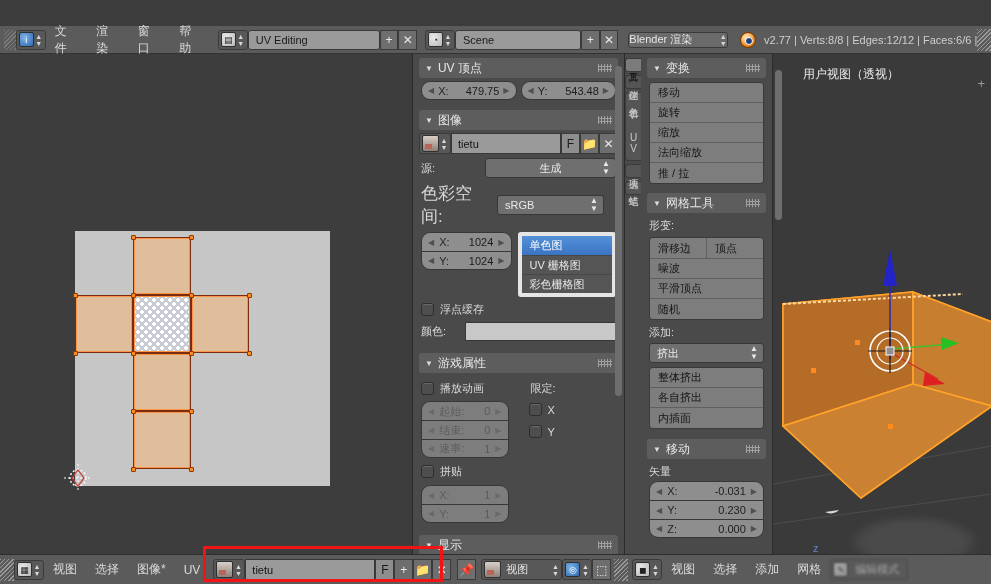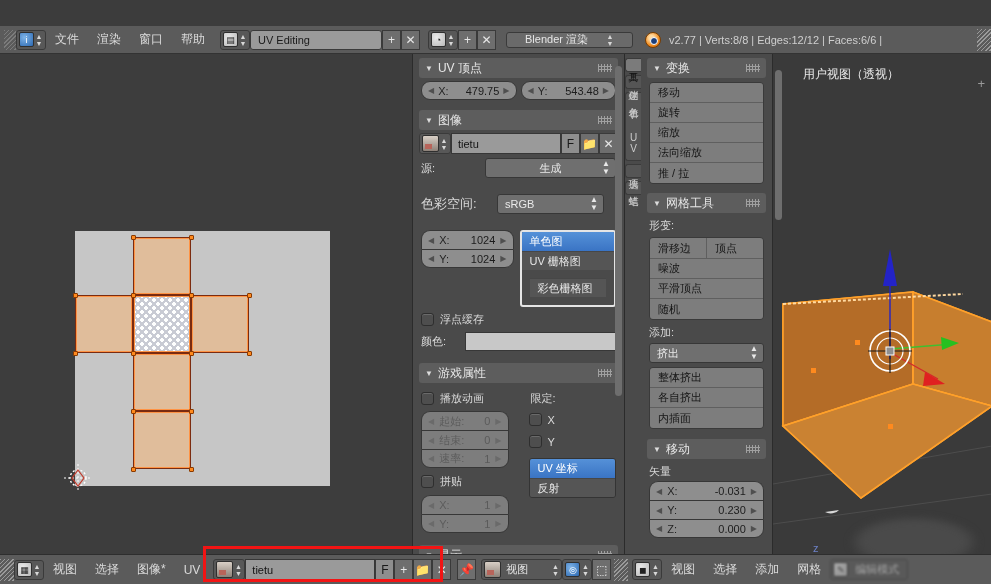--- a/index.html
+++ b/index.html
@@ -46,21 +46,21 @@
   .combo {
     height:20px; background:#9a9a9a; border:1px solid #3a3a3a; border-radius:3px;
     color:#1a1a1a; font-size:11px; display:flex; align-items:center;
     padding:0 7px; min-width:140px;
   }
   .tiny-btn {
     width:19px;height:20px; background:#6e6e6e;border:1px solid #3a3a3a;
     display:flex;align-items:center;justify-content:center;color:#e8e8e8;font-size:12px;
   }
   .eng-combo { height:16px;background:#6a6a6a;border:1px solid #3a3a3a;border-radius:3px;
-    color:#e6e6e6;font-size:11px;display:flex;align-items:center;padding:0 18px;gap:18px;}
+    color:#e6e6e6;font-size:11px;display:flex;align-items:center;padding:0 0;gap:18px;}
   .stats { color:#cfcfcf;font-size:11px; margin-left:8px; white-space:nowrap; }
   .blend-logo { width:16px;height:16px;border-radius:50%;
      background:radial-gradient(circle at 40% 35%,#ffd9a0 0 20%,#f08b1e 60%,#c05a00 100%);
      border:1px solid #7a3d00; position:relative; }
   .blend-logo:after{content:"";position:absolute;left:4px;top:4px;width:6px;height:6px;
      border-radius:50%;background:#1d3f7a;border:1px solid #fff;}
 
   
   .region { position:absolute; }
   #uv-area  { left:0;   top:54px; width:412px; height:500px; background:#3d3d3d; }
@@ -191,20 +191,21 @@
       <div class="spin">▲<br>▼</div>
     </div>
     <div class="combo" style="min-width:132px">UV Editing</div>
     <div class="tiny-btn">+</div>
     <div class="tiny-btn">✕</div>
 
     <div class="hdr-icon-btn" style="margin-left:8px">
       <div class="sq-icon">◔</div>
       <div class="spin">▲<br>▼</div>
     </div>
+    <div class="combo" style="min-width:126px">Scene</div>
     <div class="tiny-btn">+</div>
     <div class="tiny-btn">✕</div>
 
     <div class="eng-combo" style="margin-left:10px;min-width:100px">
       <span>Blender 渲染</span>
       <span class="spin" style="margin-left:auto">▲<br>▼</span>
     </div>
 
     <div style="margin-left:12px" class="blend-logo"></div>
     <div class="stats">v2.77 | Verts:8/8 | Edges:12/12 | Faces:6/6 |</div>
@@ -285,21 +286,21 @@
 
     <div style="display:flex;align-items:center;margin:4px 8px;gap:6px">
       <span style="color:#d9d9d9;font-size:11px;width:58px">源:</span>
       <div class="selectbox" style="flex:1;margin:0">
         <span style="margin:8px auto">生成</span>
         <span class="sarrow">▲<br>▼</span>
       </div>
     </div>
 
     <div style="display:flex;align-items:center;margin:4px 8px;gap:6px">
-      <span style="color:#d9d9d9;font-size:13px;width:58px">色彩空间:</span>
+      <span style="color:#d9d9d9;font-size:17px;width:58px">色彩空间:</span>
       <div class="selectbox" style="flex:1;margin:12px">
         <span>sRGB</span>
         <span class="sarrow">▲<br>▼</span>
       </div>
     </div>
 
 
     <div style="display:flex;margin:3px 8px;gap:6px">
       <div style="flex:1">
         <div class="numfield stackfield top">
@@ -308,24 +309,24 @@
           <span class="val">1024</span>
           <span class="arr" style="margin-left:5px">▶</span>
         </div>
         <div class="numfield stackfield bot">
           <span class="arr">◀</span>
           <span class="lab" style="margin-left:5px">Y:</span>
           <span class="val">1024</span>
           <span class="arr" style="margin-left:5px">▶</span>
         </div>
       </div>
-      <div style="flex:1;border:2px solid #e5e5e5;border-radius:3px;overflow:hidden">
+      <div style="flex:1;border:4px solid #e5e5e5;border-radius:3px;overflow:hidden">
         <div class="btn blue" style="margin:0;border:none;height:19px">单色图</div>
         <div class="btn dark" style="margin:0;border:none;height:19px;border-top:1px solid #474747">UV 栅格图</div>
-        <div class="btn dark" style="margin:8px;border:none;height:19px;border-top:1px solid #474747">彩色栅格图</div>
+        <div class="btn dark" style="margin:0;border:none;height:19px;border-top:1px solid #474747">彩色栅格图</div>
       </div>
     </div>
 
     <div class="chkrow">
       <span class="chk"></span>
       <span>浮点缓存</span>
     </div>
 
     <div style="display:flex;align-items:center;margin:2px 8px;gap:0">
       <span style="color:#d9d9d9;font-size:11px;width:44px">颜色:</span>
@@ -382,24 +383,20 @@
 
       <div style="flex:1">
         <div style="color:#d9d9d9;font-size:11px;margin:5px 0 4px 2px">限定:</div>
         <div class="chkrow" style="margin:7px 0">
           <span class="chk"></span>
           <span>X</span>
         </div>
         <div class="chkrow" style="margin:9px 0">
           <span class="chk"></span>
           <span>Y</span>
-        </div>
-        <div style="border:1px solid #343434;border-radius:3px;overflow:hidden;margin-top:10px">
-          <div class="btn blue" style="margin:0;border:none;height:19px">UV 坐标</div>
-          <div class="btn dark" style="margin:0;border:none;height:19px;border-top:1px solid #474747">反射</div>
         </div>
       </div>
     </div>
 
     <div class="panel-hdr" style="margin-top:12px">
       <span class="tri">▼</span>
       <span>显示</span>
       <span class="dots"></span>
     </div>
 

